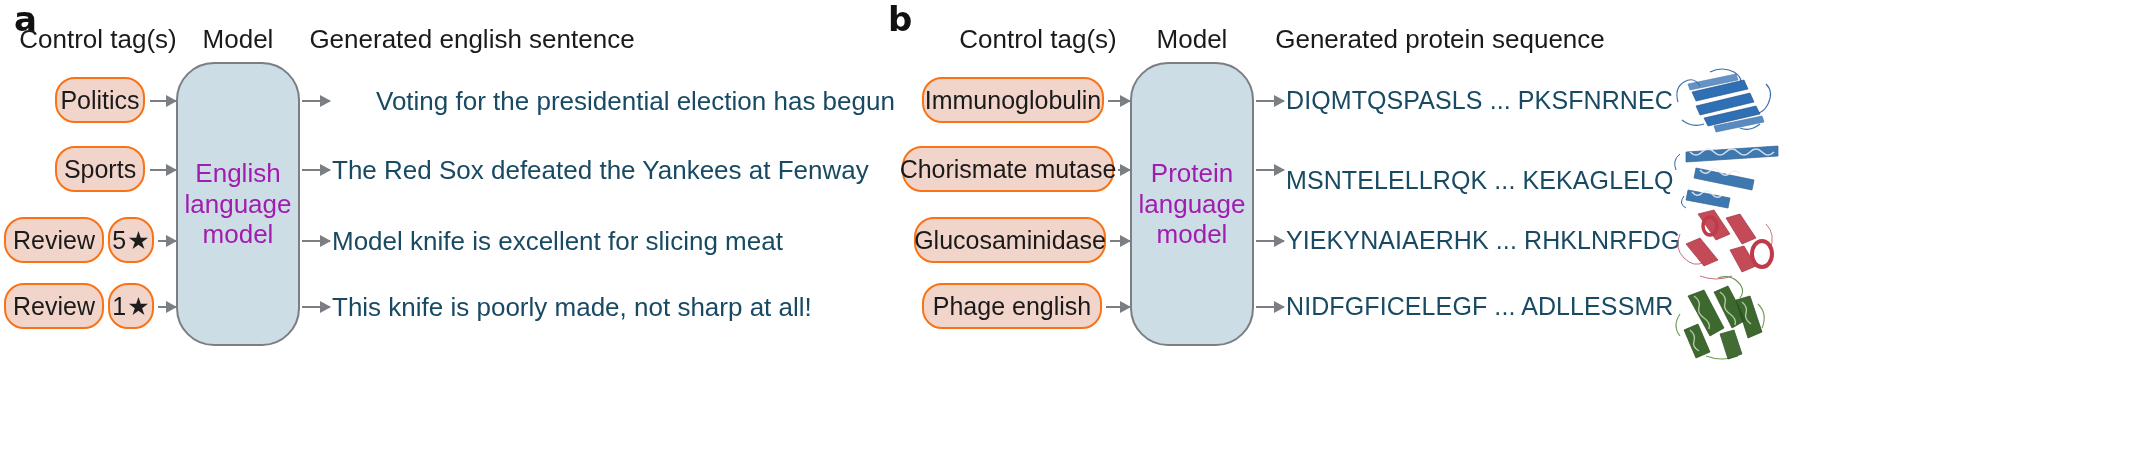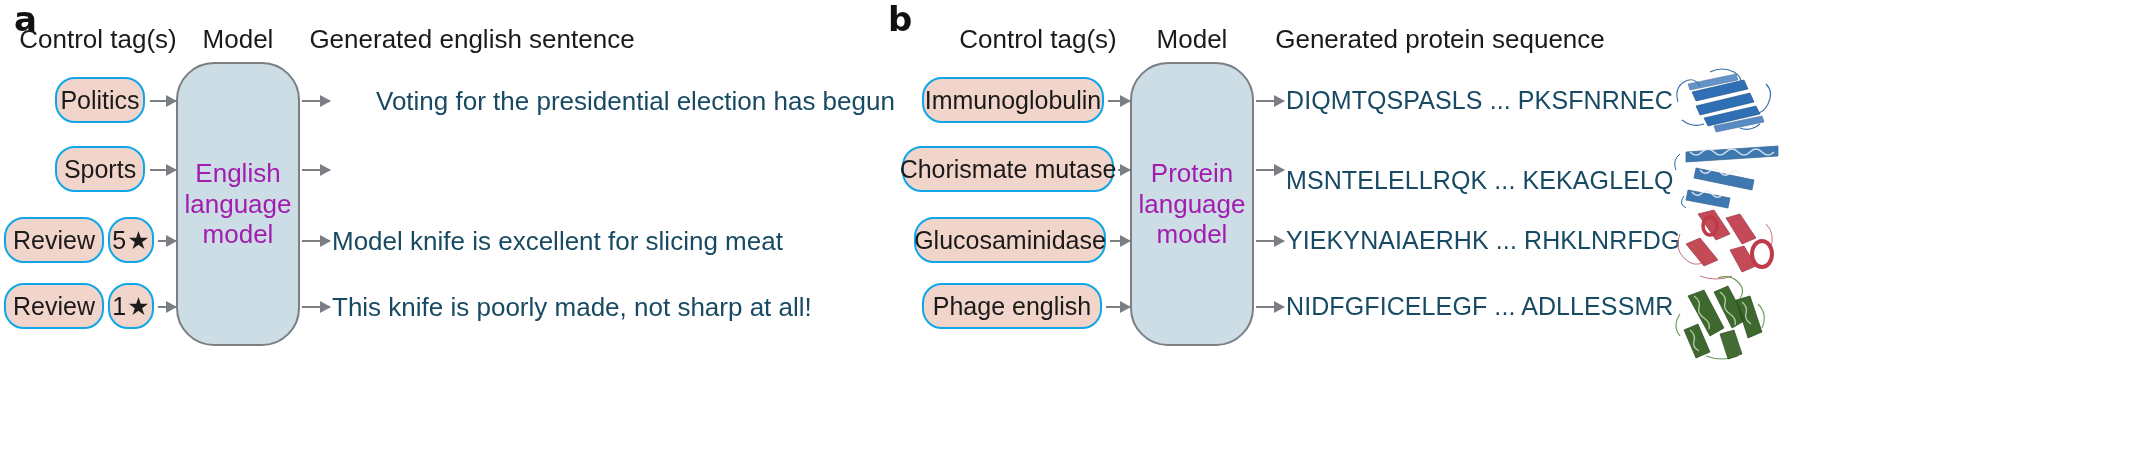--- a/index.html
+++ b/index.html
@@ -26,21 +26,21 @@
     border-radius:38px;box-sizing:border-box;
     display:flex;align-items:center;justify-content:center;
   }
   .model-label{
     font-size:26px;color:#a21caf;text-align:center;line-height:1.18;
     white-space:pre-line;
   }
 
   
   .tag{
-    position:absolute;background:#f2d5ca;border:2px solid #0ea5e9;
+    position:absolute;background:#f2d5ca;border:2px solid #f97316;
     border-radius:20px;box-sizing:border-box;height:46px;
     display:flex;align-items:center;justify-content:center;
     font-size:25px;color:#1a1a1a;white-space:nowrap;padding:0 14px;
   }
   .tag.star{padding:0 8px;font-size:25px;}
   .tag.star .starglyph{font-size:25px;margin-left:1px;color:#1d1d1d;
     font-family:"DejaVu Sans",sans-serif;}
 
   
   .arrow{position:absolute;height:2px;background:#7b7f84;}
@@ -82,20 +82,21 @@
     </div>
 
     <div class="tag" style="left:55px;top:77px;width:90px;">Politics</div>
     <div class="arrow" style="left:150px;top:100px;width:26px;"></div>
     <div class="arrow" style="left:302px;top:100px;width:28px;"></div>
     <div class="out-text" style="left:332px;top:88px;margin-left:44px;">Voting for the presidential election has begun</div>
 
     <div class="tag" style="left:55px;top:146px;width:90px;">Sports</div>
     <div class="arrow" style="left:150px;top:169px;width:26px;"></div>
     <div class="arrow" style="left:302px;top:169px;width:28px;"></div>
+    <div class="out-text" style="left:332px;top:157px;">The Red Sox defeated the Yankees at Fenway</div>
 
     <div class="tag" style="left:4px;top:217px;width:100px;">Review</div>
     <div class="tag star" style="left:108px;top:217px;width:46px;">
       <span>5</span>
         <span class="starglyph">★</span>
     </div>
     <div class="arrow" style="left:158px;top:240px;width:18px;"></div>
     <div class="arrow" style="left:302px;top:240px;width:28px;"></div>
     <div class="out-text" style="left:332px;top:228px;">Model knife is excellent for slicing meat</div>
 

